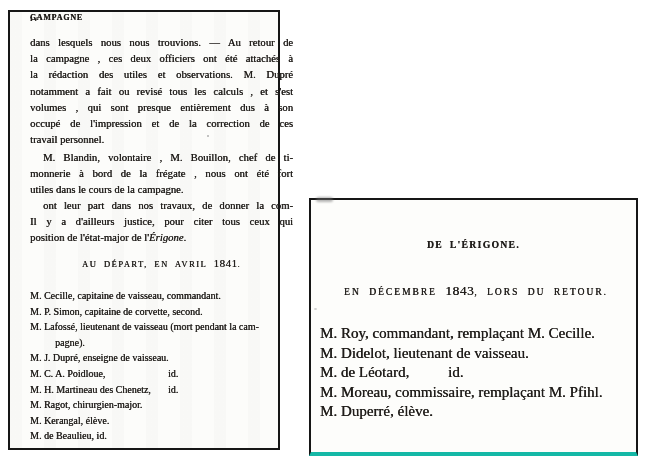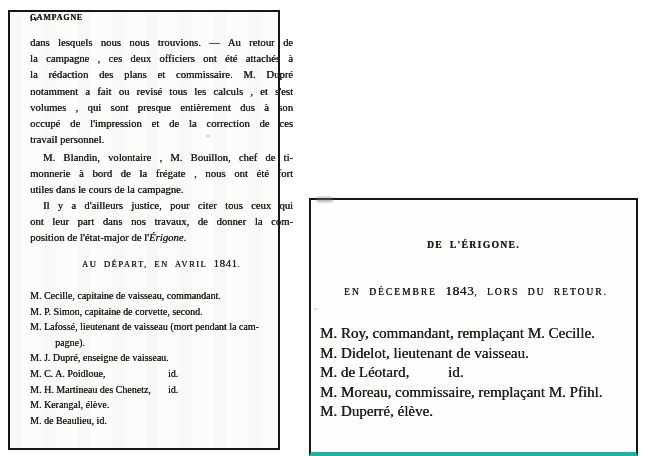--- a/index.html
+++ b/index.html
@@ -66,51 +66,52 @@
 
 <div class="canvas">
 
   <section class="page left">
     <span class="folio">iv</span>
     <span class="running">CAMPAGNE</span>
 
     <div class="para p1">
         <div class="tline">dans lesquels nous nous trouvions. — Au retour de</div>
         <div class="tline">la campagne , ces deux officiers ont été attachés à</div>
-        <div class="tline">la rédaction des plans et commissaire. M. Dupré</div>
+        <div class="tline">la rédaction des utiles et observations. M. Dupré</div>
         <div class="tline">notamment a fait ou revisé tous les calculs , et s'est</div>
         <div class="tline">volumes , qui sont presque entièrement dus à son</div>
         <div class="tline">occupé de l'impression et de la correction de ces</div>
         <div class="tline lastline">travail personnel.</div>
       </div>
 
     <div class="para p2 indent">
         <div class="tline">M. Blandin, volontaire , M. Bouillon, chef de ti-</div>
         <div class="tline">monnerie à bord de la frégate , nous ont été fort</div>
         <div class="tline lastline">utiles dans le cours de la campagne.</div>
       </div>
 
     <div class="para p3 indent">
+        <div class="tline">ont leur part dans nos travaux, de donner la com-</div>
         <div class="tline">Il y a d'ailleurs justice, pour citer tous ceux qui</div>
-        <div class="tline">ont leur part dans nos travaux, de donner la com-</div>
       </div>
     <div class="plast"><span>position de l'état-major de l'</span><em>Érigone</em><span>.</span></div>
 
     <h3 class="sect"><span>AU DÉPART, EN AVRIL </span><span class="yr">1841</span><span>.</span></h3>
 
     <div class="roster left-roster">
         <div class="row">M. Cecille, capitaine de vaisseau, commandant.</div>
         <div class="row">M. P. Simon, capitaine de corvette, second.</div>
         <div class="row">
           <div>M. Lafossé, lieutenant de vaisseau (mort pendant la cam-</div>
           <div class="cont">pagne).</div>
         </div>
         <div class="row">M. J. Dupré, enseigne de vaisseau.</div>
         <div class="row"><span>M. C. A. Poidloue,</span><span class="idcol">id.</span></div>
         <div class="row"><span>M. H. Martineau des Chenetz,</span><span class="idcol">id.</span></div>
+        <div class="row">M. Ragot, chirurgien-major.</div>
         <div class="row">M. Kerangal, élève.</div>
         <div class="row">M. de Beaulieu, id.</div>
       </div>
   </section>
 
   <section class="page right">
     <h2 class="rtitle">DE L'ÉRIGONE.</h2>
     <h3 class="rsub"><span>EN DÉCEMBRE </span><span class="yr2">1843</span><span>, LORS DU RETOUR.</span></h3>
 
     <div class="roster right-roster">

